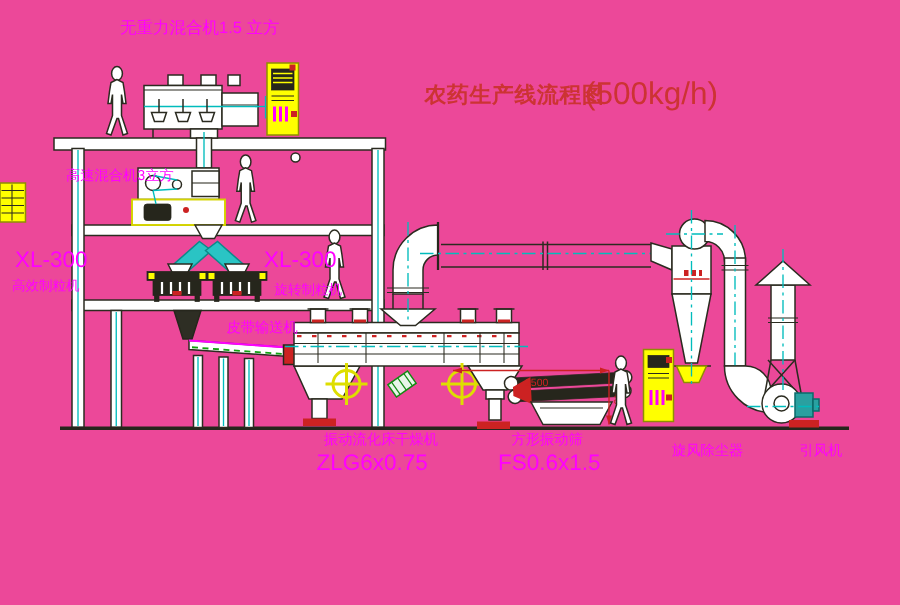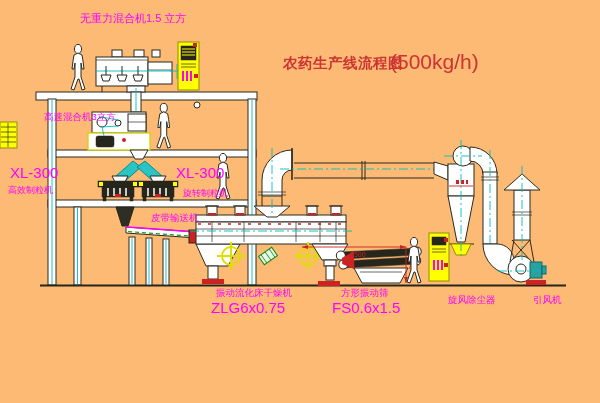--- a/index.html
+++ b/index.html
@@ -1,16 +1,16 @@
 <!DOCTYPE html>
 <html><head>
 <meta charset="utf-8">
 <style>
   html,body{margin:0;padding:0;background:#fff;}
-  .stage{position:relative;width:600px;height:403px;background:#fdba74;overflow:hidden;
+  .stage{position:relative;width:600px;height:403px;background:#ec4899;overflow:hidden;
          font-family:"Liberation Sans","DejaVu Sans",sans-serif;}
   svg{display:block}
   .ln{stroke:#2b2b20;fill:none;stroke-width:1}
   .thin{stroke:#2b2b20;fill:none;stroke-width:.7}
   .wf{fill:#ffffff;stroke:#2b2b20;stroke-width:1}
   .dk{fill:#26261c;stroke:#26261c;stroke-width:.5}
   .cy{stroke:#00bcbc;stroke-width:.9;fill:none}
   .cyd{stroke:#00bcbc;stroke-width:.9;fill:none;stroke-dasharray:9 3 2 3}
   .yl{fill:#ffff00;stroke:#8f8f00;stroke-width:1}
   .ylln{stroke:#dede00;stroke-width:2;fill:none}

